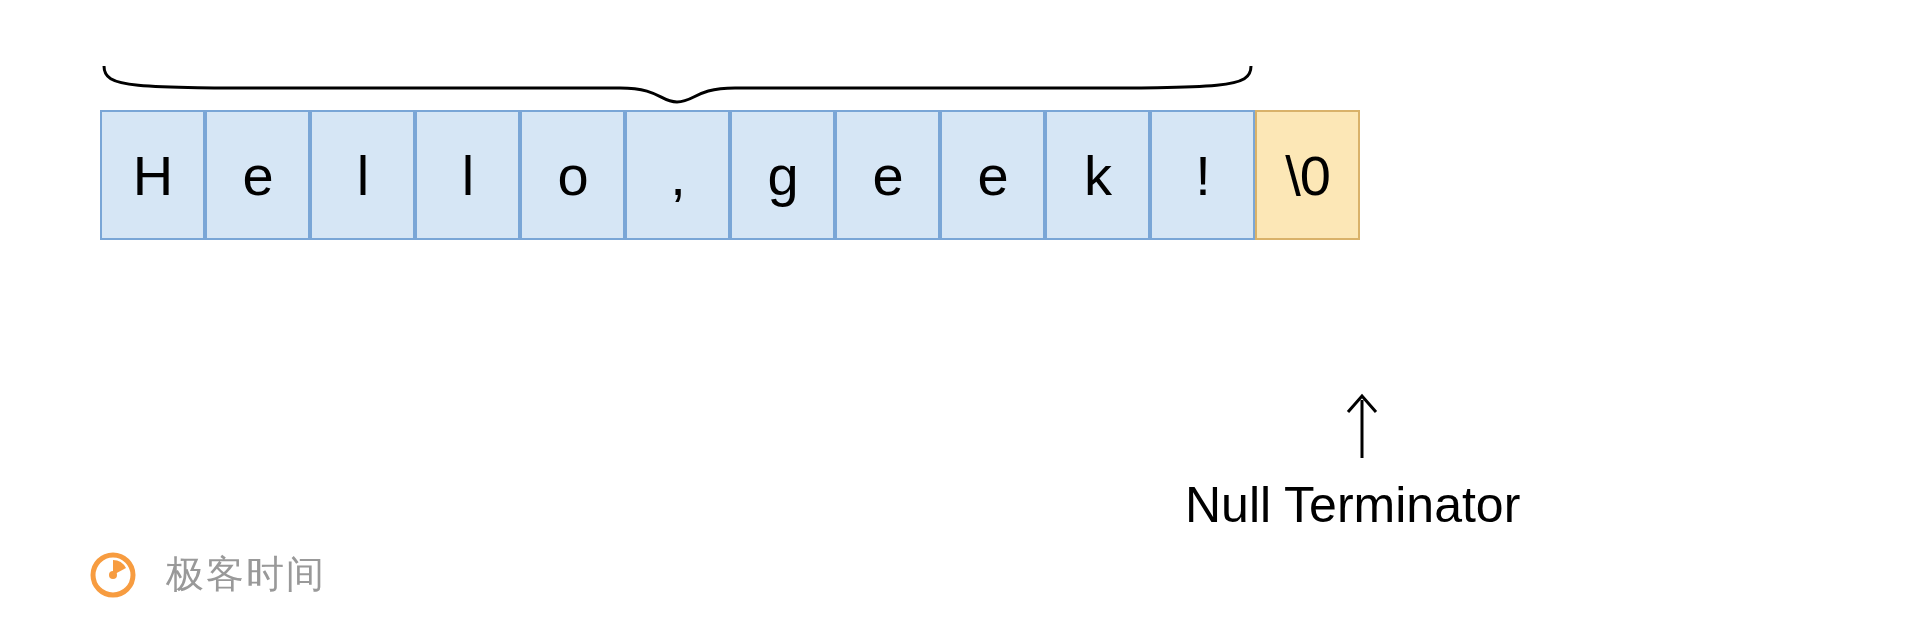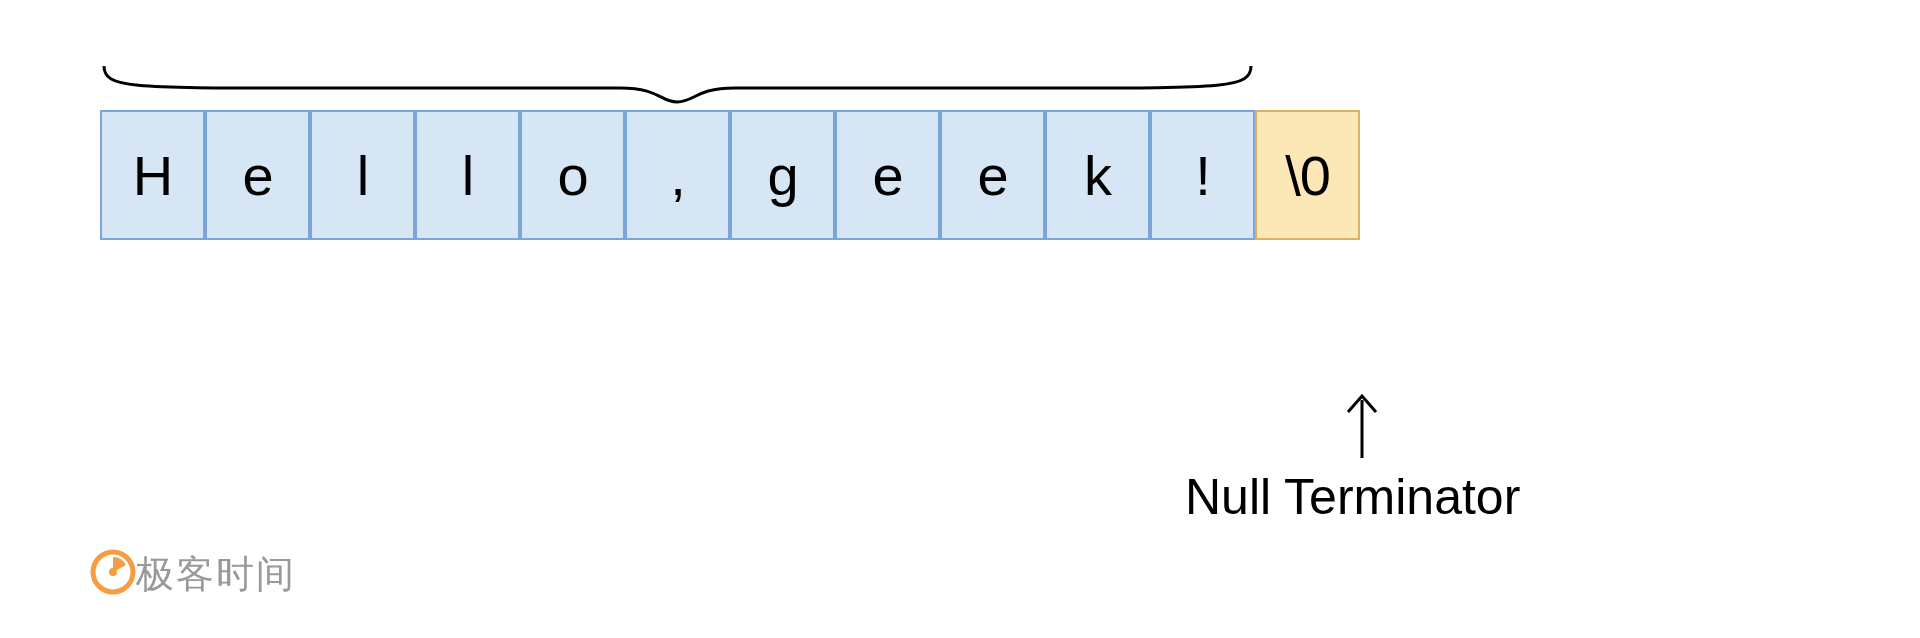--- a/index.html
+++ b/index.html
@@ -63,31 +63,31 @@
     text-align: center;
   }
   .arrow-svg {
     width: 105px;
     height: 70px;
     display: block;
     margin-left: 155px;
   }
   .null-label {
     font-size: 50px;
-    margin-top: 8px;
+    margin-top: 16px;
     text-align: left;
     margin-left: 30px;
   }
   .watermark {
     position: absolute;
     left: 90px;
     bottom: 38px;
     display: flex;
-    align-items: flex-start;
-    gap: 0;
+    align-items: center;
+    gap: 30px;
     opacity: 0.85;
   }
   .wm-icon svg {
     width: 46px;
     height: 46px;
     display: block;
   }
   .wm-text {
     font-size: 38px;
     color: #888;

